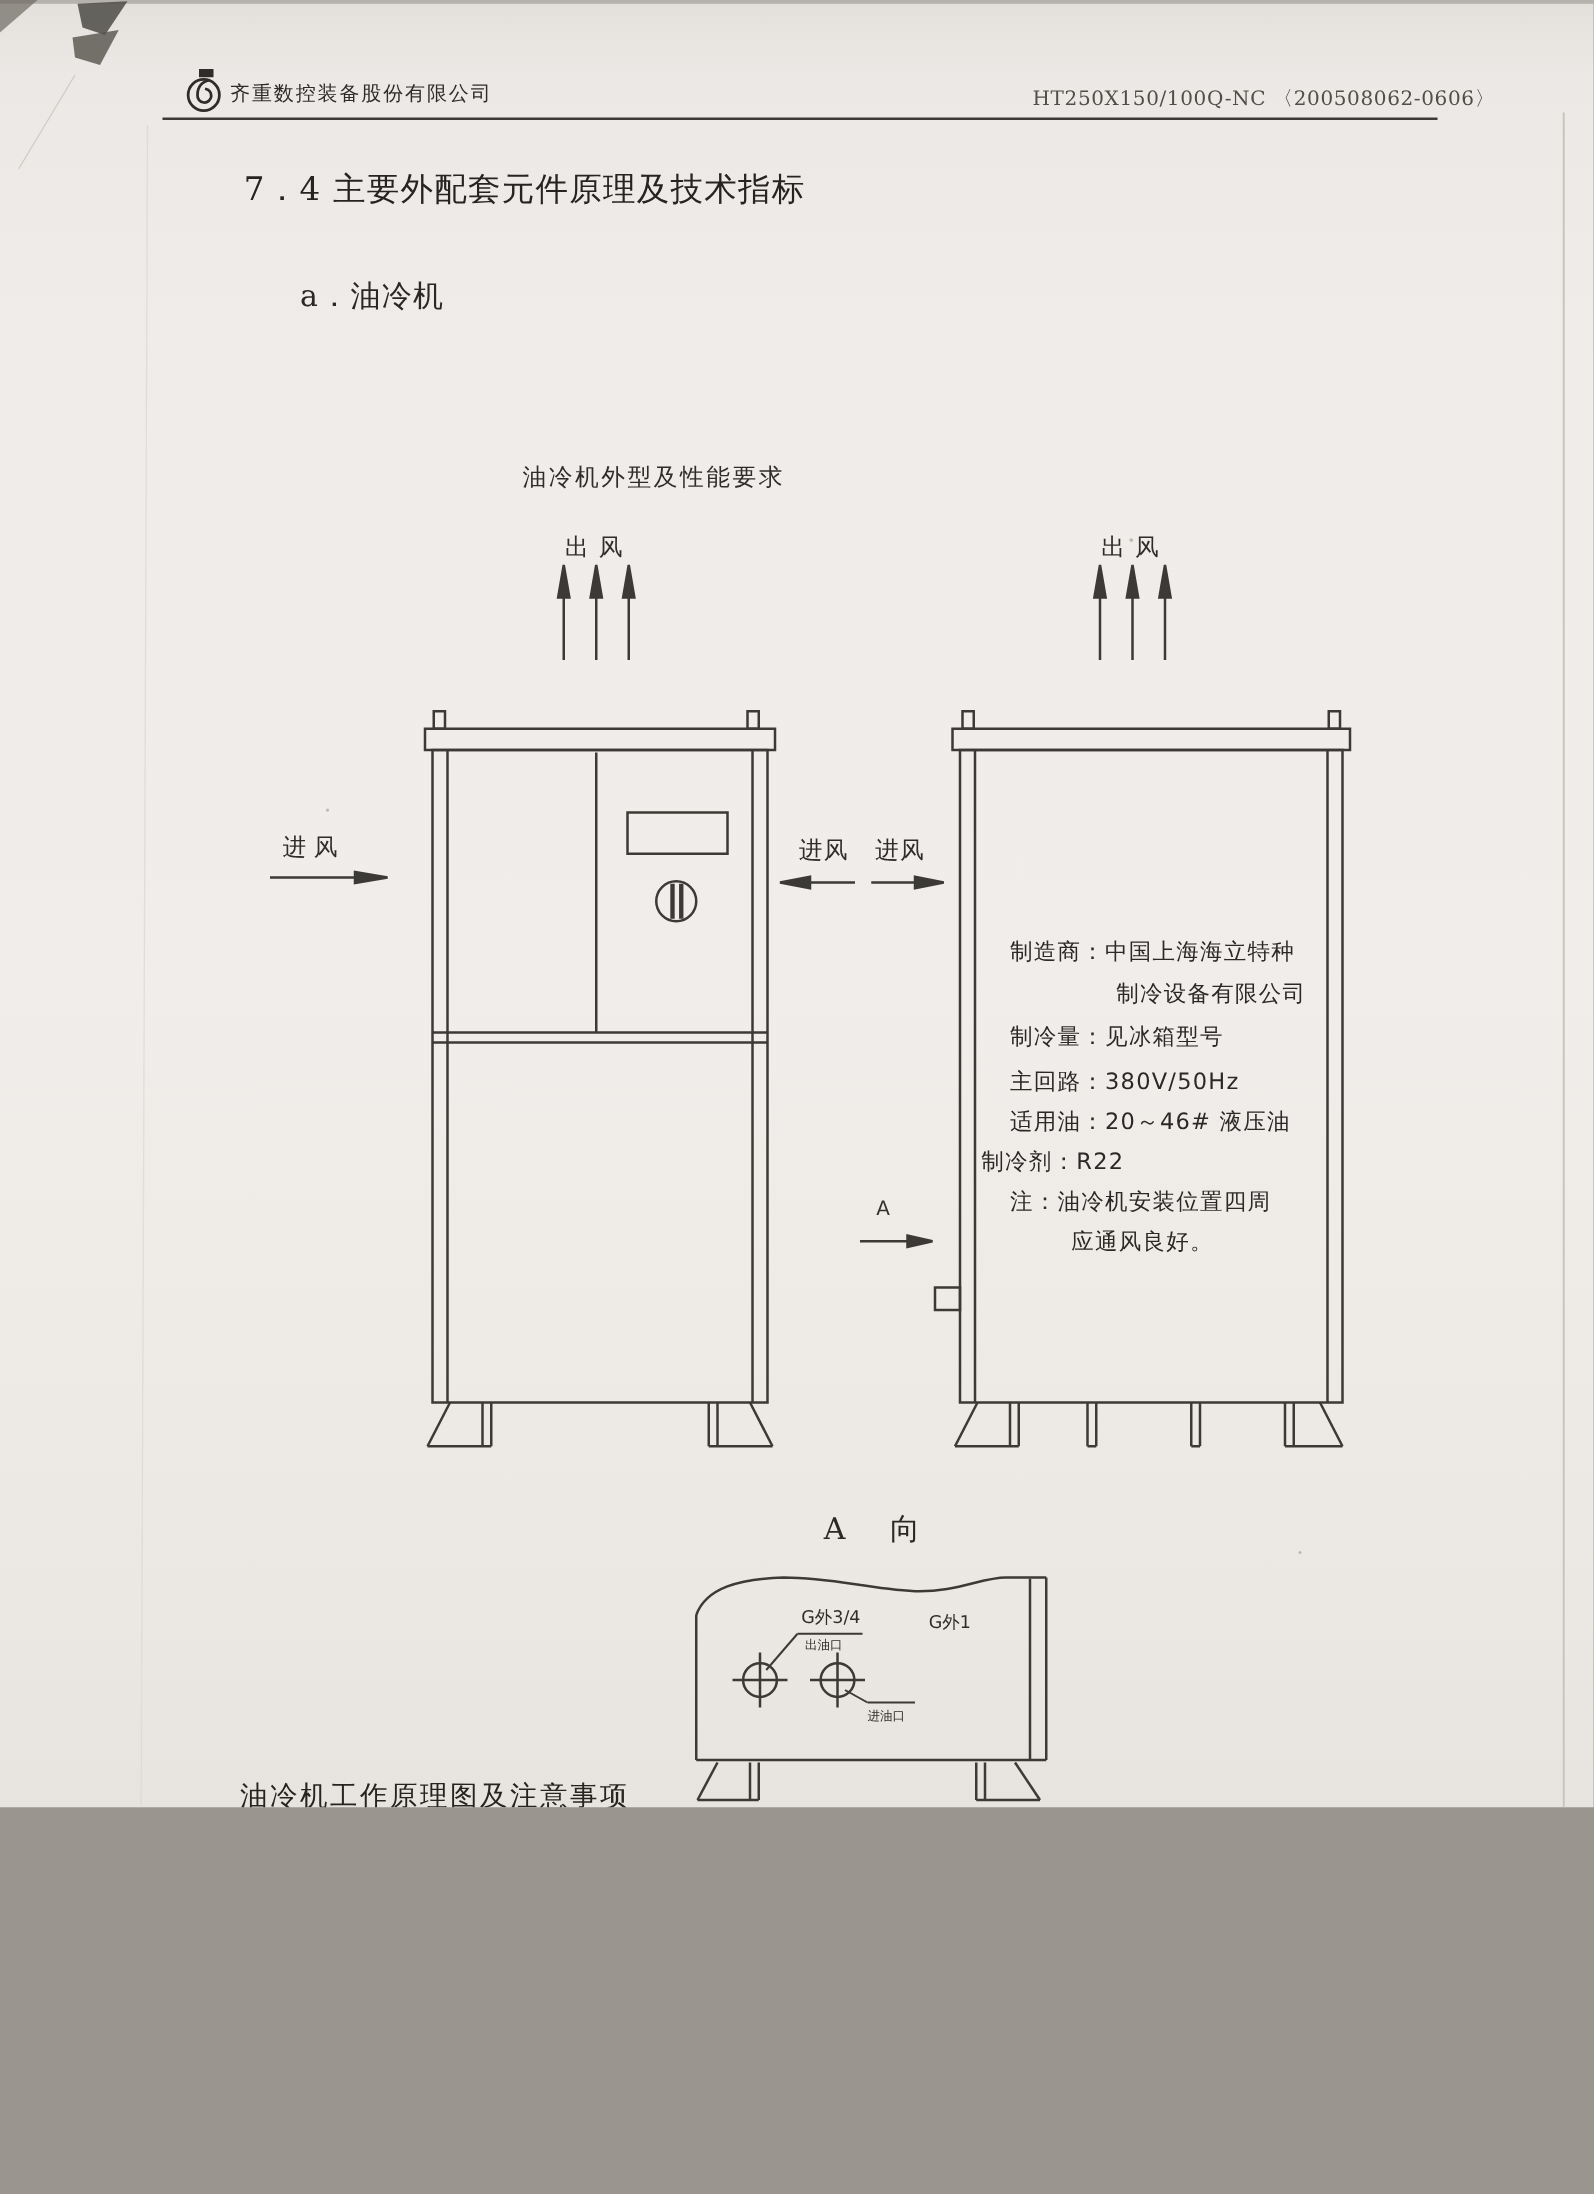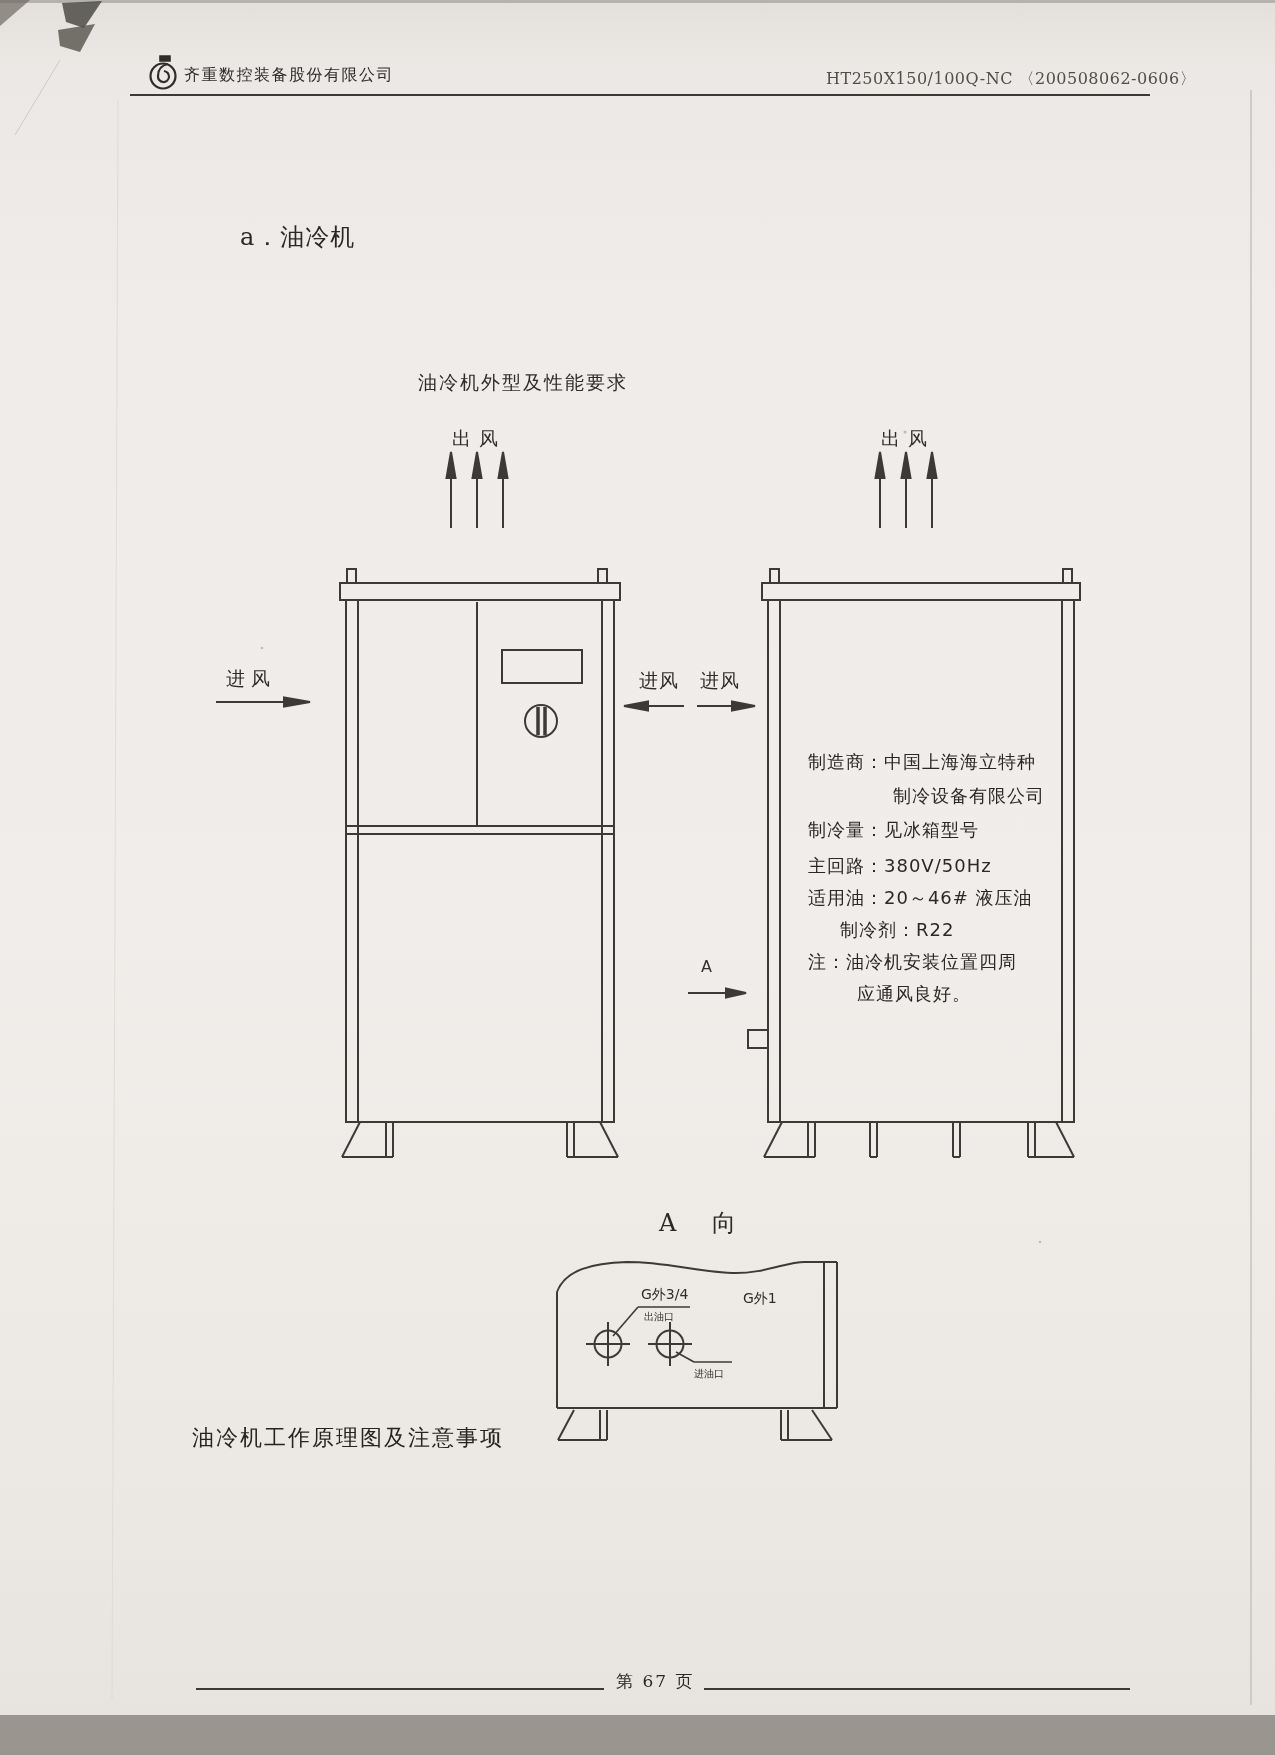--- a/index.html
+++ b/index.html
@@ -1,17 +1,17 @@
 <!DOCTYPE html>
 <html><head>
 <meta charset="utf-8">
 <style>
   html,body{margin:0;padding:0;background:#9a968f;}
   .paper{
-    position:relative;width:1275px;height:1715px;overflow:hidden;
+    position:relative;width:1275px;height:1446px;overflow:hidden;
     background:
       linear-gradient(180deg,#e3e0dc 0%,#ebe8e5 4%,#efecE9 20%,#f0EDEA 55%,#ebe8e4 90%,#e7e4e0 100%);
     font-family:"DejaVu Sans",sans-serif;color:#34322e;
   }
   .abs{position:absolute;}
   .txt{position:absolute;white-space:pre;line-height:1.15;}
   .serif{font-family:"DejaVu Serif",serif;}
   .company{font-size:16px;letter-spacing:1.5px;color:#2e2c29;}
   .docnum{font-size:16px;color:#504e49;letter-spacing:.5px;margin-left:38px;}
   .rule{position:absolute;background:#3c3a36;}
@@ -177,38 +177,39 @@
     <g stroke="#2f2d2a" fill="none" stroke-width="2.2">
       <circle cx="15" cy="24" r="12.5"></circle>
       <path d="M20,12 q-10,2 -10,12 a5.5,5.5 0 0 0 11,1 q0,-5 -5,-6"></path>
       <path d="M12,4 h10 v5 h-10 z" stroke-width="1.6" fill="#2f2d2a"></path>
     </g>
   </svg>
   <div class="txt company" style="left:184px;top:66px;">齐重数控装备股份有限公司</div>
   <div class="txt docnum serif" style="left:788px;top:70px;">HT250X150/100Q-NC 〈200508062-0606〉</div>
   <div class="rule" style="left:130px;top:94px;width:1020px;height:2px;"></div>
 
+  <div class="txt h1 serif" style="left:195px;top:138px;">7．4 主要外配套元件原理及技术指标</div>
   <div class="txt h2 serif" style="left:240px;top:224px;">a．油冷机</div>
 
   <div class="txt figcap serif" style="left:418px;top:372px;">油冷机外型及性能要求</div>
 
   <div class="txt lbl serif" style="left:452px;top:428px;">出 风</div>
   <div class="txt lbl serif" style="left:881px;top:428px;">出 风</div>
 
   <div class="txt lbl serif" style="left:226px;top:668px;letter-spacing:6px;">进风</div>
   <div class="txt lbl serif" style="left:639px;top:670px;">进风</div>
   <div class="txt lbl serif" style="left:700px;top:670px;">进风</div>
 
   <div>
     <div class="txt spec" style="left:808px;top:752px;">制造商：中国上海海立特种</div>
     <div class="txt spec" style="left:893px;top:786px;">制冷设备有限公司</div>
     <div class="txt spec" style="left:808px;top:820px;">制冷量：见冰箱型号</div>
     <div class="txt spec" style="left:808px;top:856px;">主回路：380V/50Hz</div>
     <div class="txt spec" style="left:808px;top:888px;">适用油：20～46# 液压油</div>
-    <div class="txt spec" style="left:840px;top:920px;">制冷剂：R22</div>
+    <div class="txt spec" style="left:785px;top:920px;">制冷剂：R22</div>
     <div class="txt spec" style="left:808px;top:952px;">注：油冷机安装位置四周</div>
     <div class="txt spec" style="left:857px;top:984px;">应通风良好。</div>
   </div>
 
   <div class="txt" style="left:701px;top:958px;font-size:16px;">A</div>
 
   <div class="txt serif" style="left:659px;top:1210px;font-size:24px;letter-spacing:14px;color:#2b2926;">A 向</div>
   <div class="txt small" style="left:641px;top:1286px;">G外3/4</div>
   <div class="txt mid" style="left:644px;top:1311px;">出油口</div>
   <div class="txt small" style="left:700px;top:1290px;margin-left:43px;">G外1</div>

